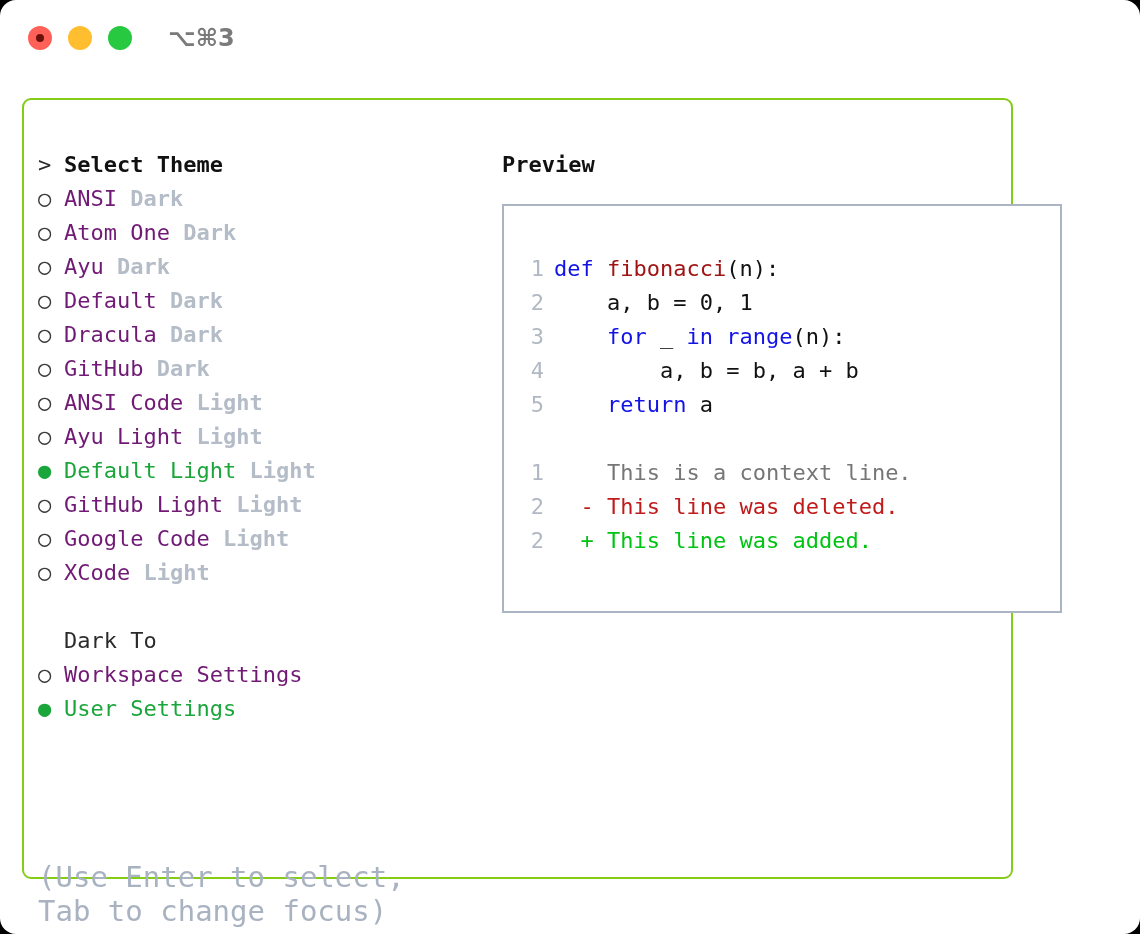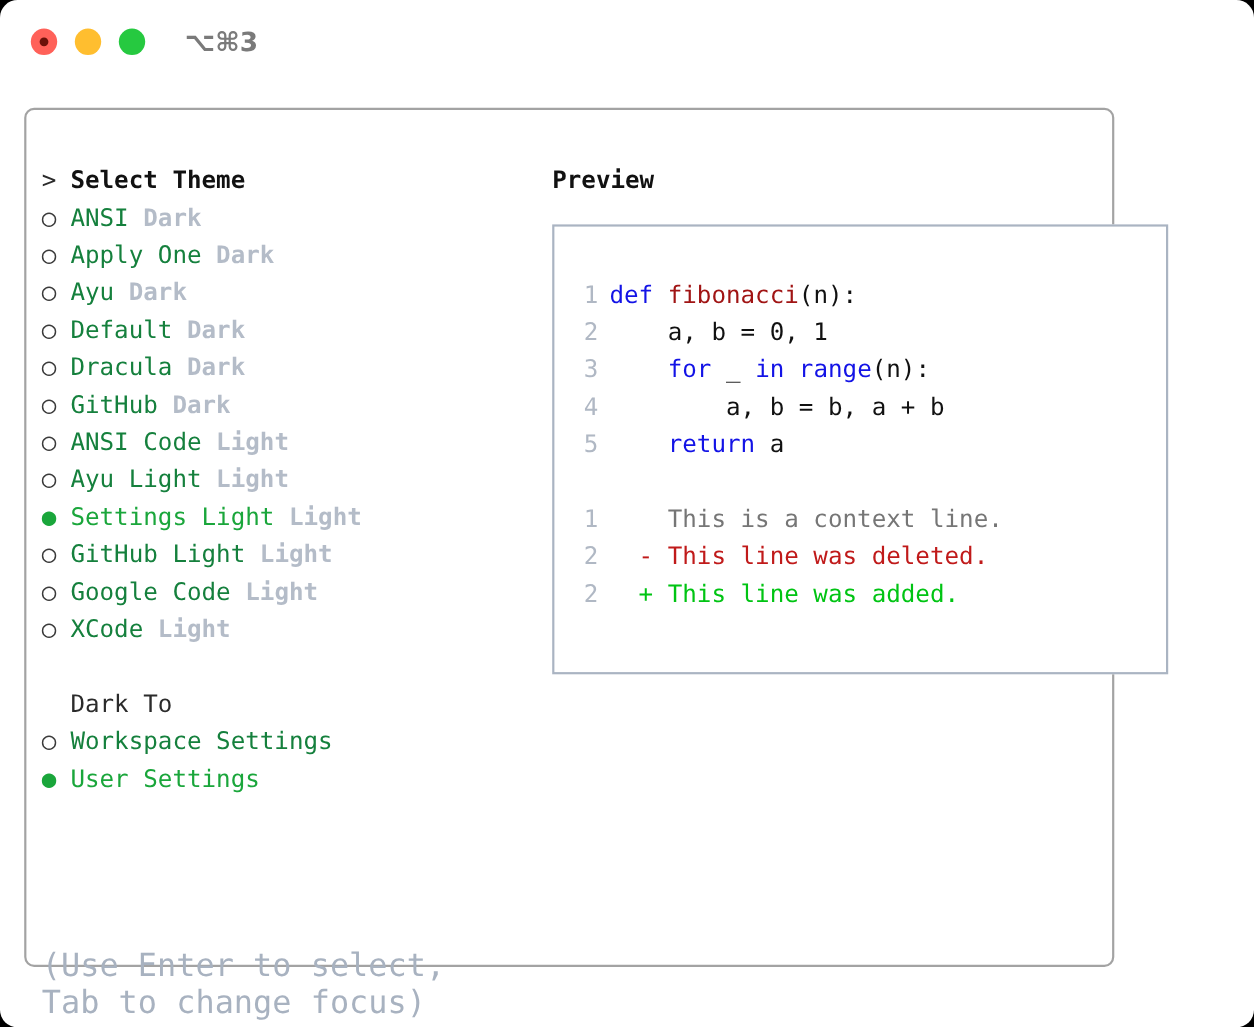--- a/index.html
+++ b/index.html
@@ -62,21 +62,21 @@
     font-family: "DejaVu Sans", "Liberation Sans", sans-serif;
   }
 
   
   #panel {
     position: absolute;
     left: 22px;
     top: 98px;
     width: 991px;
     height: 781px;
-    border: 2px solid #a3a3a3;
+    border: 2px solid #84cc16;
     border-radius: 9px;
     box-sizing: border-box;
     background: #ffffff;
   }
 
   
   #left-col {
     position: absolute;
     left: 14px;
     top: 48px;
@@ -96,21 +96,21 @@
     width: 26px;
     color: #2b2b2b;
   }
   .marker.bullet-on  { color: #1aa63b; }
   .marker.bullet-off { color: #3a3a3a; }
 
   .heading {
     font-weight: bold;
     color: #111111;
   }
-  .item-name { color: #15803d; }
+  .item-name { color: #701a75; }
   .item-name.selected { color: #1aa63b; }
   .item-tag { color: #b4bcc8; font-weight: bold; }
 
   .spacer { height: 34px; }
 
   #hint {
     position: absolute;
     left: 14px;
     top: 760px;
     width: 420px;
@@ -180,28 +180,28 @@
     <div class="dot dot-max"></div>
     <div id="shortcut">⌥⌘3</div>
   </div>
 
   <div id="panel">
 
     <div id="left-col">
       <div class="row"><span class="marker">&gt;</span><span class="heading">Select Theme</span></div>
       <div id="theme-items">
           <div class="row"><span class="marker bullet-off">○</span><span class="item-name">ANSI</span><span> </span><span class="item-tag">Dark</span></div>
-          <div class="row"><span class="marker bullet-off">○</span><span class="item-name">Apply One</span><span> </span><span class="item-tag">Dark</span></div>
+          <div class="row"><span class="marker bullet-off">○</span><span class="item-name">Atom One</span><span> </span><span class="item-tag">Dark</span></div>
           <div class="row"><span class="marker bullet-off">○</span><span class="item-name">Ayu</span><span> </span><span class="item-tag">Dark</span></div>
           <div class="row"><span class="marker bullet-off">○</span><span class="item-name">Default</span><span> </span><span class="item-tag">Dark</span></div>
           <div class="row"><span class="marker bullet-off">○</span><span class="item-name">Dracula</span><span> </span><span class="item-tag">Dark</span></div>
           <div class="row"><span class="marker bullet-off">○</span><span class="item-name">GitHub</span><span> </span><span class="item-tag">Dark</span></div>
           <div class="row"><span class="marker bullet-off">○</span><span class="item-name">ANSI Code</span><span> </span><span class="item-tag">Light</span></div>
           <div class="row"><span class="marker bullet-off">○</span><span class="item-name">Ayu Light</span><span> </span><span class="item-tag">Light</span></div>
-          <div class="row"><span class="marker bullet-on">●</span><span class="item-name selected">Settings Light</span><span> </span><span class="item-tag">Light</span></div>
+          <div class="row"><span class="marker bullet-on">●</span><span class="item-name selected">Default Light</span><span> </span><span class="item-tag">Light</span></div>
           <div class="row"><span class="marker bullet-off">○</span><span class="item-name">GitHub Light</span><span> </span><span class="item-tag">Light</span></div>
           <div class="row"><span class="marker bullet-off">○</span><span class="item-name">Google Code</span><span> </span><span class="item-tag">Light</span></div>
           <div class="row"><span class="marker bullet-off">○</span><span class="item-name">XCode</span><span> </span><span class="item-tag">Light</span></div>
         </div>
       <div class="spacer"></div>
       <div class="row"><span class="marker"> </span><span>Dark To</span></div>
       <div id="apply-items">
           <div class="row"><span class="marker bullet-off">○</span><span class="item-name">Workspace Settings</span></div>
           <div class="row"><span class="marker bullet-on">●</span><span class="item-name selected">User Settings</span></div>
         </div>

